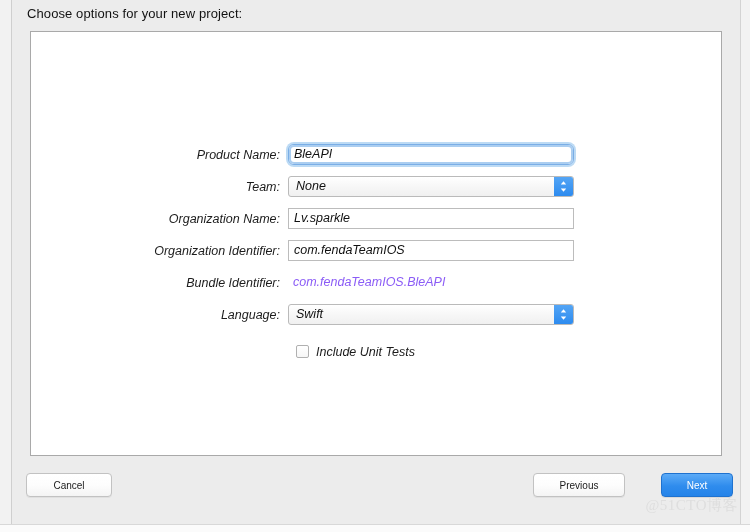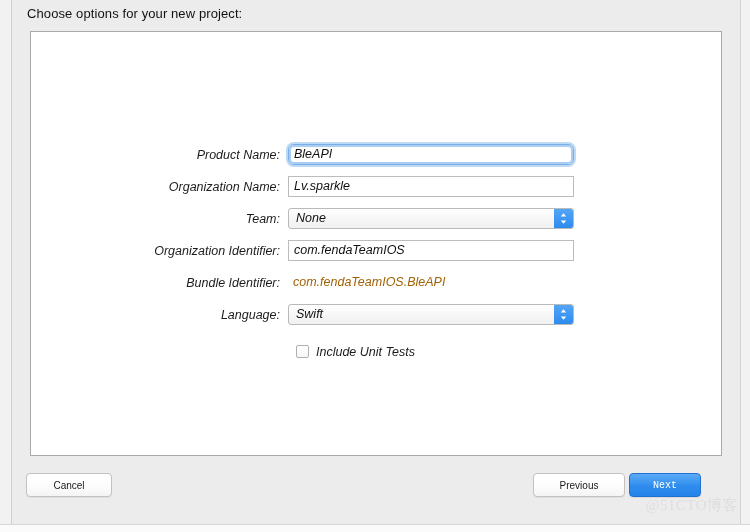--- a/index.html
+++ b/index.html
@@ -130,21 +130,21 @@
     outline-offset: -3px;
     box-shadow: 0 0 0 2px #bcdaf4;
     border-radius: 6px;
   }
 
   
   .static-value {
     width: 286px;
     height: 21px;
     font-size: 12.5px;
-    color: #a16207;
+    color: #8b5cf6;
     line-height: 21px;
     padding-left: 5px;
     box-sizing: border-box;
     white-space: nowrap;
   }
 
   
   .popup {
     width: 286px;
     height: 21px;
@@ -233,24 +233,23 @@
     width: 86px;
   }
   #btn-previous {
     position: absolute;
     left: 533px;
     top: 473px;
     width: 92px;
   }
   #btn-next {
     position: absolute;
-    left: 629px;
+    left: 661px;
     top: 473px;
     width: 72px;
-    font-family: Liberation Mono, monospace;
   }
 
   
   #watermark {
     position: absolute;
     right: 12px;
     bottom: 17px;
     font-size: 15px;
     color: #dedede;
     letter-spacing: 0.5px;
@@ -270,43 +269,43 @@
   <div id="titlebar">
     <div id="title-text">Choose options for your new project:</div>
   </div>
 
   <div id="content-panel">
     <div id="form">
         <div class="form-row">
           <div class="row-label">Product Name:</div>
           <div class="row-control">
             <div class="text-input focused">BleAPI</div>
-          </div>
-        </div>
-        <div class="form-row">
-          <div class="row-label">Organization Name:</div>
-          <div class="row-control">
-            <div class="text-input">Lv.sparkle</div>
           </div>
         </div>
         <div class="form-row">
           <div class="row-label">Team:</div>
           <div class="row-control">
             <div class="popup">
               <div class="popup-value">None</div>
               <div class="popup-stepper">
                 <svg width="9" height="13" viewBox="0 0 9 13">
                   <path d="M4.5 1.2 L7.2 4.6 L1.8 4.6 Z" fill="#ffffff"></path>
                   <path d="M4.5 11.8 L7.2 8.4 L1.8 8.4 Z" fill="#ffffff"></path>
                 </svg>
               </div>
             </div>
           </div>
         </div>
         <div class="form-row">
+          <div class="row-label">Organization Name:</div>
+          <div class="row-control">
+            <div class="text-input">Lv.sparkle</div>
+          </div>
+        </div>
+        <div class="form-row">
           <div class="row-label">Organization Identifier:</div>
           <div class="row-control">
             <div class="text-input">com.fendaTeamIOS</div>
           </div>
         </div>
         <div class="form-row">
           <div class="row-label">Bundle Identifier:</div>
           <div class="row-control">
             <div class="static-value">com.fendaTeamIOS.BleAPI</div>
           </div>

